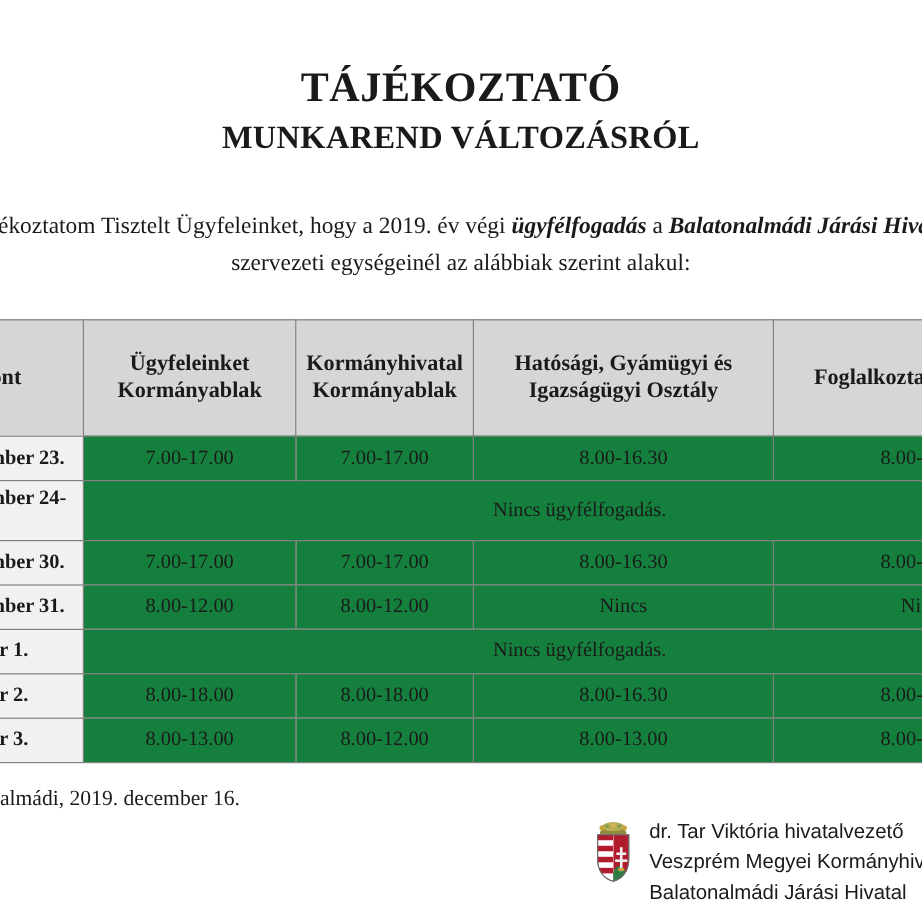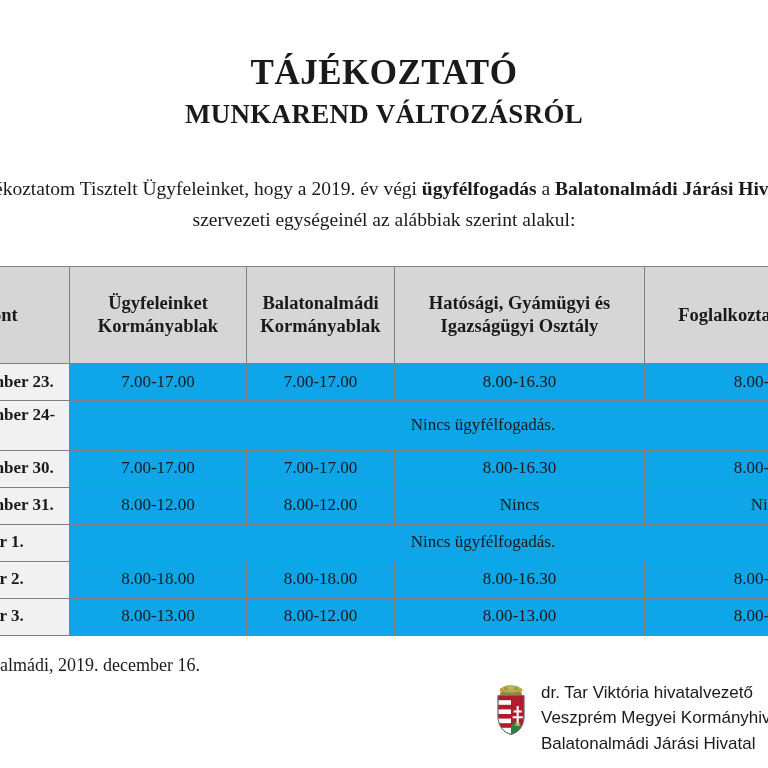--- a/index.html
+++ b/index.html
@@ -47,21 +47,21 @@
     margin: 5px 0 0 0;
   }
 
   
   .intro {
     margin: 42px 0 0 0;
     font-size: 19.5px;
     line-height: 1.62;
     text-align: center;
   }
-  .intro b { font-weight: bold; }
+  .intro b { font-weight: bold; font-style: italic; }
 
   
   .sched-wrap {
     margin-top: 30px;
   }
   table.sched {
     width: 100%;
     border-collapse: collapse;
     table-layout: fixed;
     font-size: 17px;
@@ -79,21 +79,21 @@
     line-height: 1.22;
     text-align: center;
     height: 88px;
     padding: 4px 6px;
   }
   table.sched thead th.col-time {
     text-align: left;
     padding-left: 10px;
   }
   table.sched tbody td {
-    background: #0ea5e9;
+    background: #15803d;
     text-align: center;
     height: 28px;
     line-height: 1.2;
   }
   table.sched tbody td.daycell {
     text-align: left;
     font-weight: bold;
     padding-left: 10px;
     background: #f1f1f1;
   }
@@ -156,21 +156,21 @@
         <col class="c-day">
           <col class="c-b1">
           <col class="c-b2">
           <col class="c-b3">
           <col class="c-b4">
       </colgroup>
       <thead>
         <tr>
           <th class="col-time">Időpont</th>
           <th>Ügyfeleinket Kormányablak</th>
-          <th>Balatonalmádi Kormányablak</th>
+          <th>Kormányhivatal Kormányablak</th>
           <th>Hatósági, Gyámügyi és Igazságügyi Osztály</th>
           <th>Foglalkoztatási Osztály</th>
         </tr>
       </thead>
       <tbody id="sched-body">
           <tr>
             <td class="daycell">December 23.</td>
             <td>7.00-17.00</td>
             <td>7.00-17.00</td>
             <td>8.00-16.30</td>

